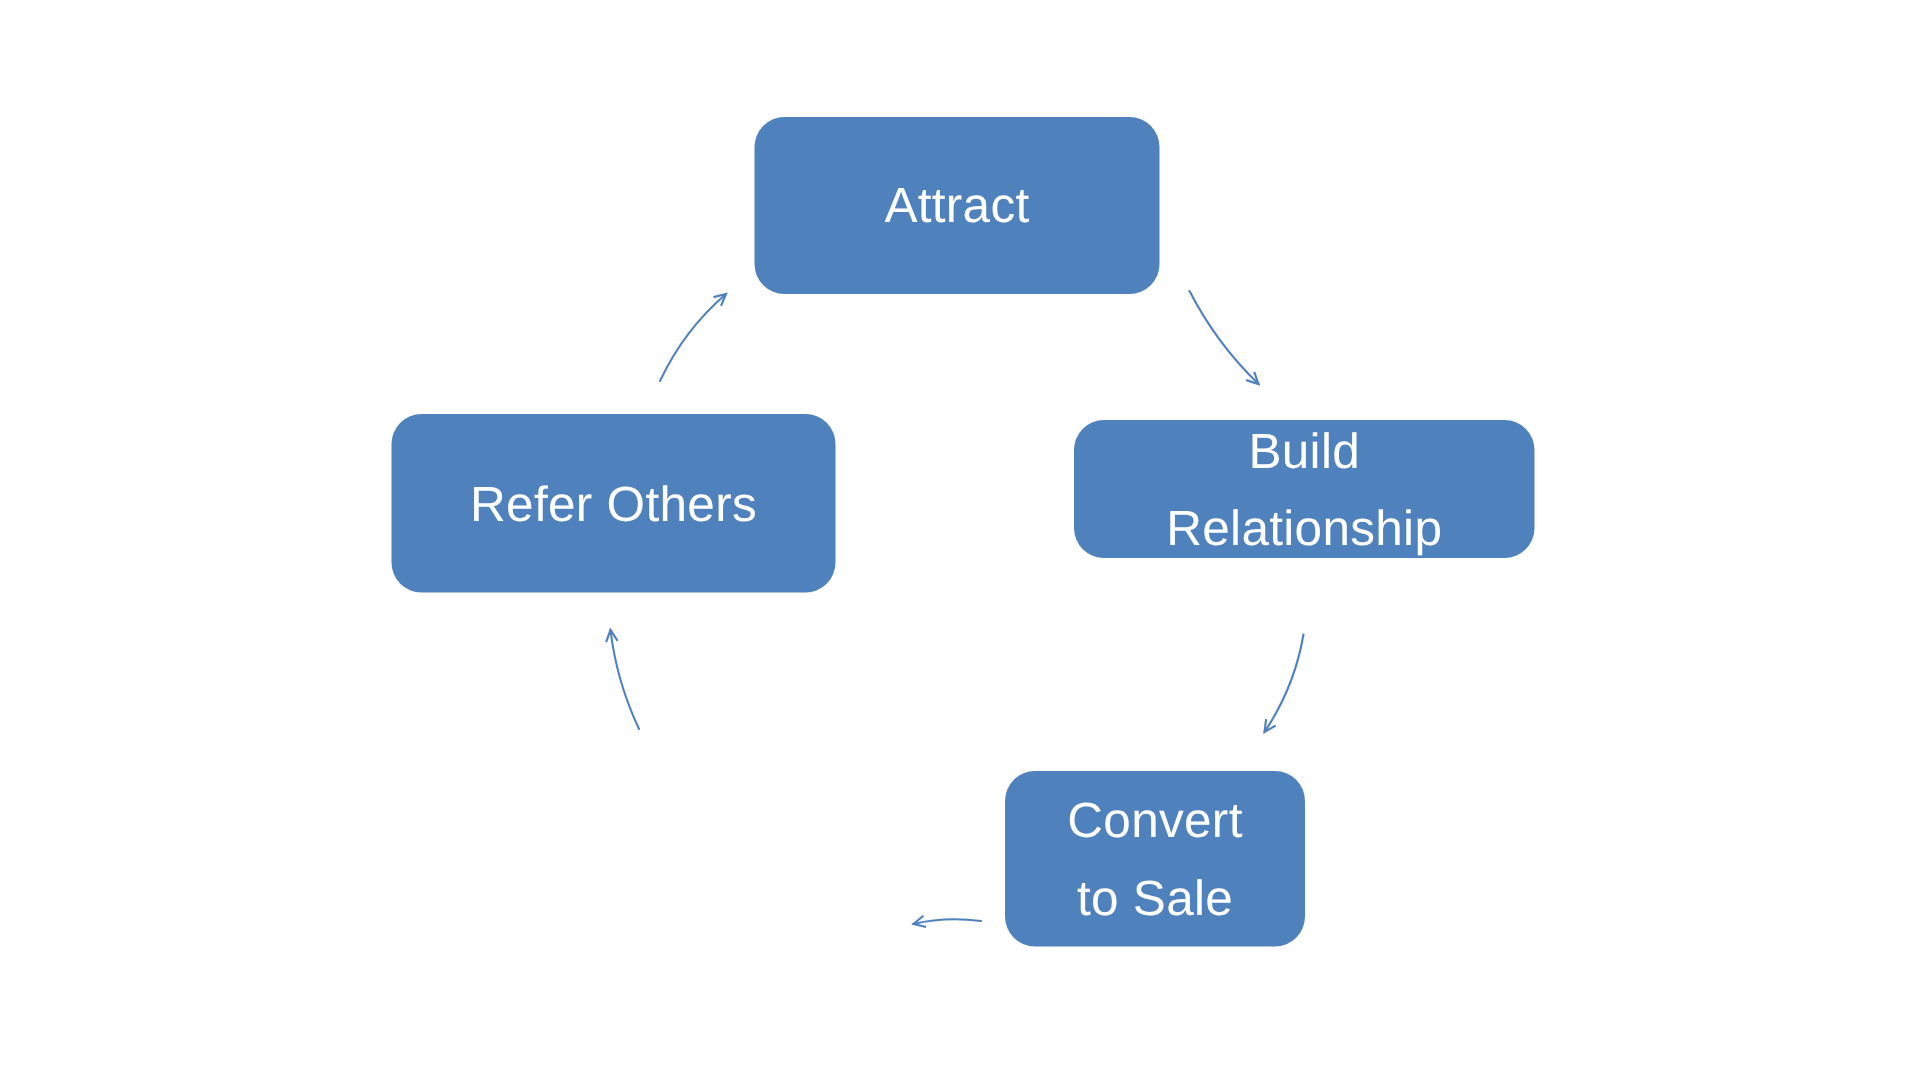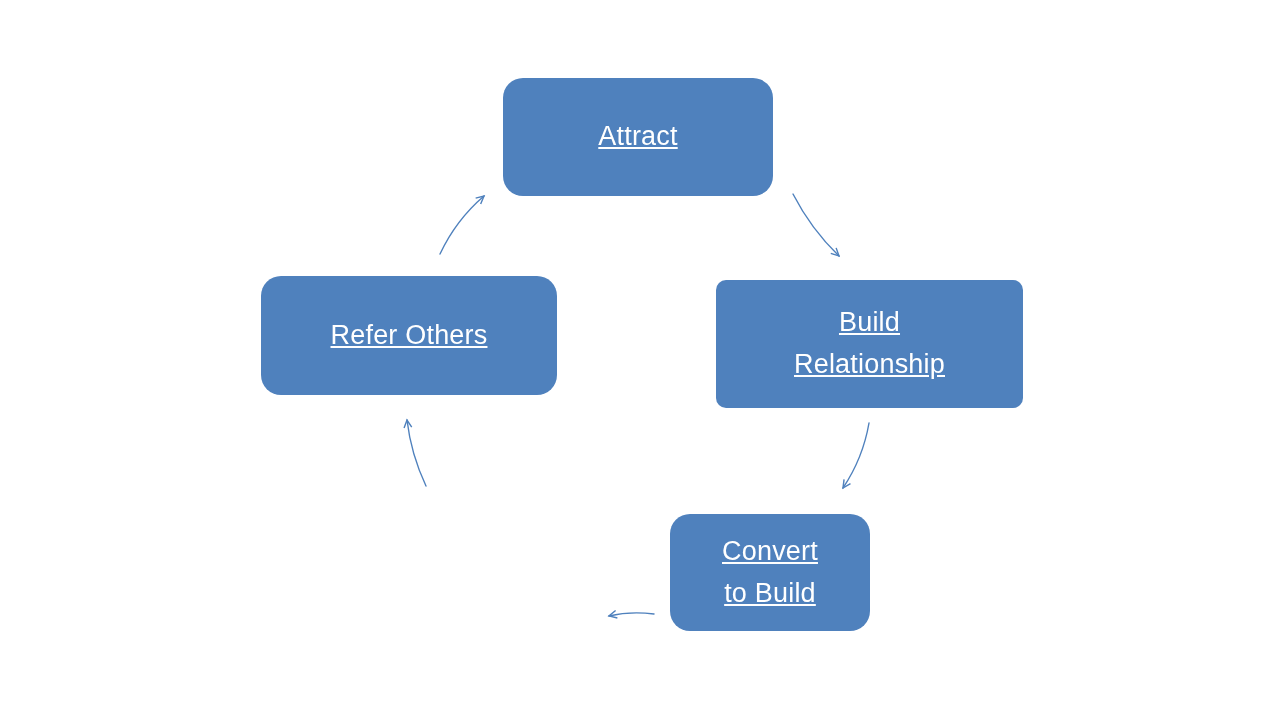--- a/index.html
+++ b/index.html
@@ -19,25 +19,24 @@
     position: absolute;
     background: var(--node-fill, #4F81BD);
     border-radius: 20px;
     display: flex;
     align-items: center;
     justify-content: center;
     text-align: center;
   }
   .node-label {
     color: var(--node-text, #FFFFFF);
-    font-size: 27px;
+    font-size: 33px;
     line-height: 1.55;
     white-space: pre-line;
     letter-spacing: 0.2px;
-    text-decoration: underline;
   }
   .arrow-layer {
     position: absolute;
     left: 0;
     top: 0;
     pointer-events: none;
   }
   .arrow {
     fill: none;
     stroke: var(--arrow, #4F81BD);
@@ -60,28 +59,28 @@
     <path class="arrow" d="M869,423 Q863,458 843,488" marker-end="url(#openArrowHead)"></path>
     <path class="arrow" d="M654,614 Q630,611 609,616" marker-end="url(#openArrowHead)"></path>
     <path class="arrow" d="M426,486 Q411,454 407,420" marker-end="url(#openArrowHead)"></path>
     <path class="arrow" d="M440,254 Q456,220 484,196" marker-end="url(#openArrowHead)"></path>
   </svg>
 
   <div class="node" style="left:503px; top:78px; width:270px; height:118px;">
     <span class="node-label">Attract</span>
   </div>
 
-  <div class="node" style="left:716px; top:280px; width:307px; height:128px;border-radius:10px;">
+  <div class="node" style="left:716px; top:280px; width:307px; height:92px;">
     <span class="node-label">Build
 Relationship</span>
   </div>
 
   <div class="node" style="left:670px; top:514px; width:200px; height:117px;">
     <span class="node-label">Convert
-to Build</span>
+to Sale</span>
   </div>
 
 
   <div class="node" style="left:261px; top:276px; width:296px; height:119px;">
     <span class="node-label">Refer Others</span>
   </div>
 
 </div>
 
 </body></html>

